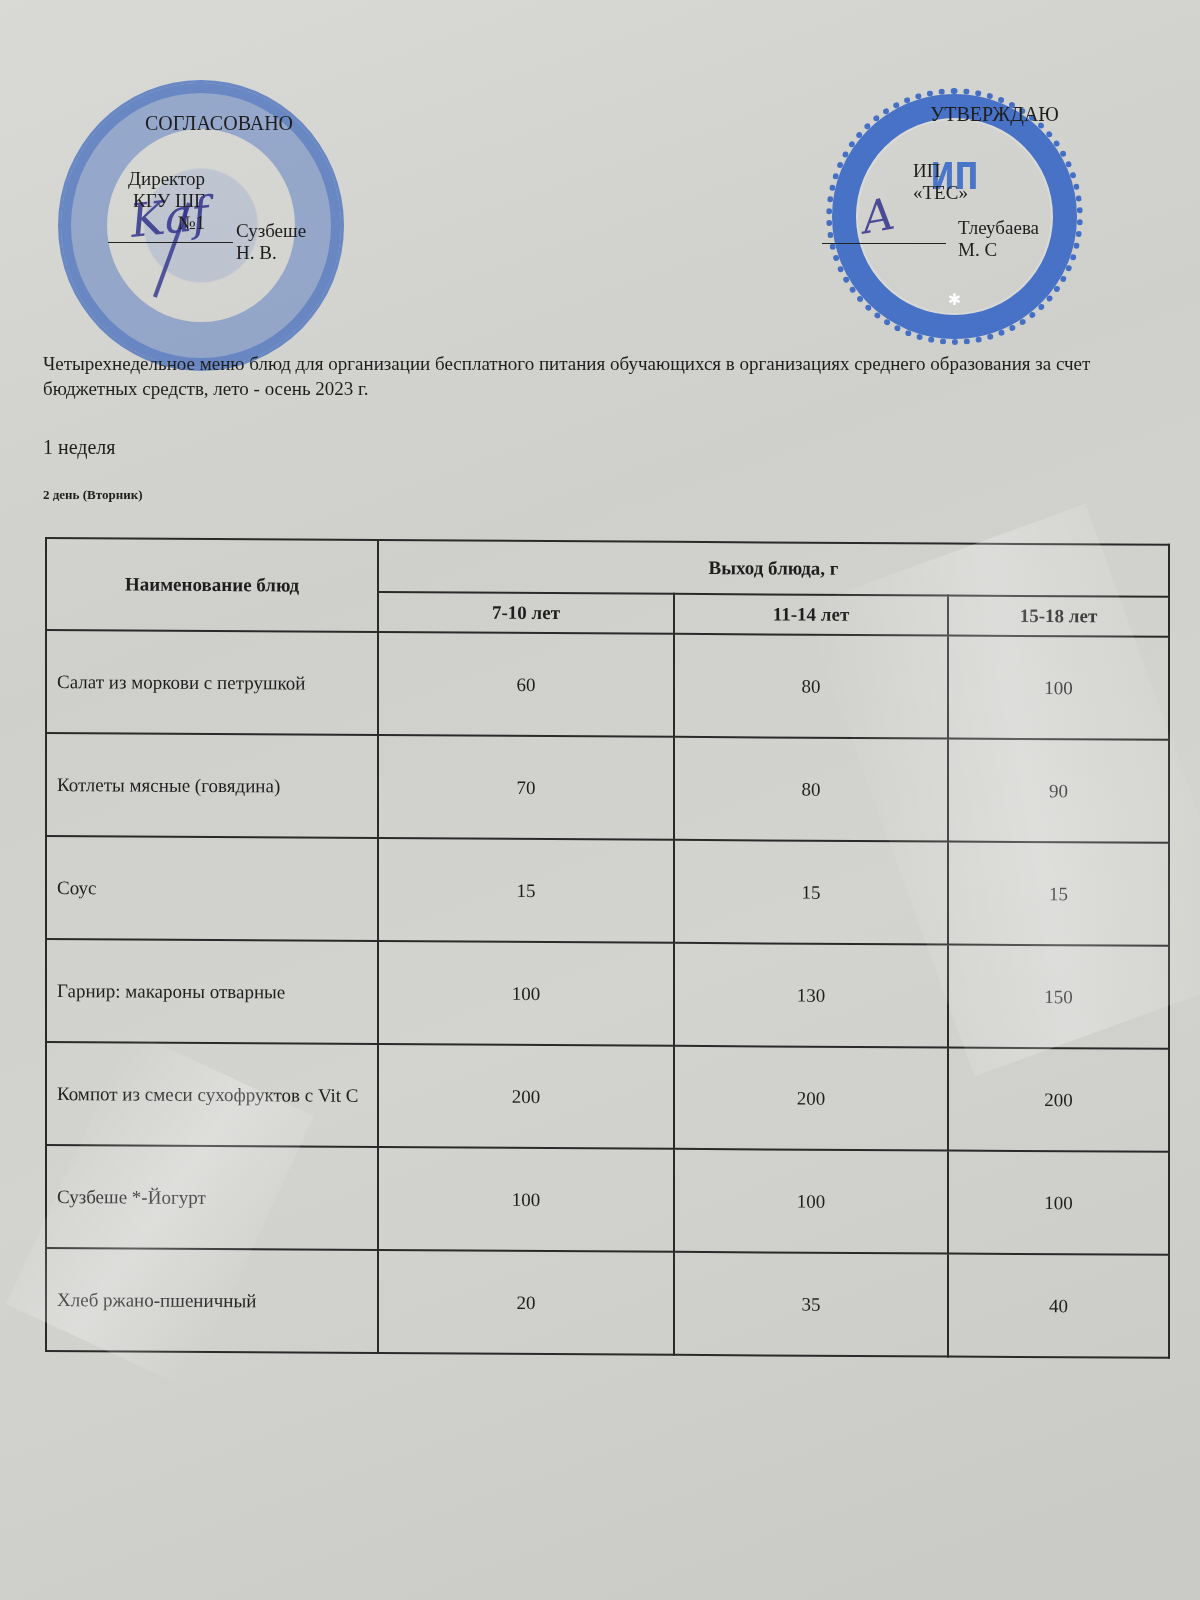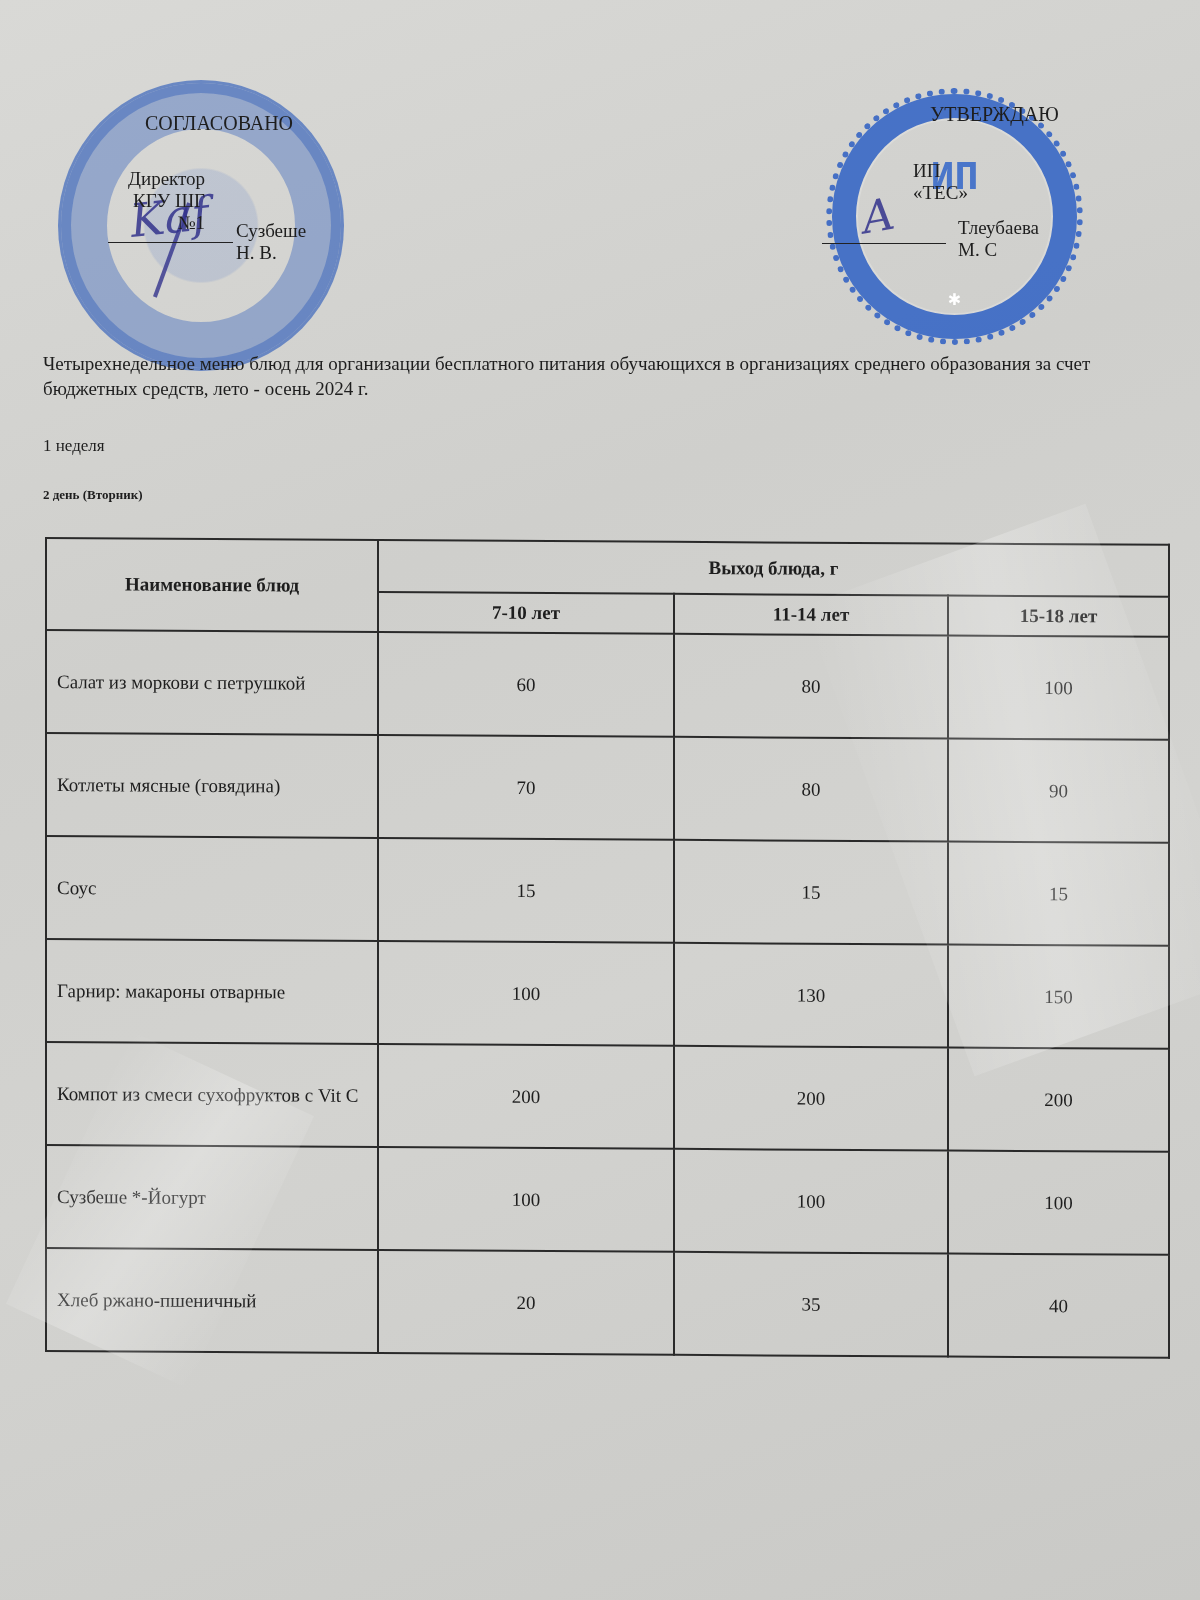--- a/index.html
+++ b/index.html
@@ -65,21 +65,21 @@
 
     .right-block .head { position: absolute; left: 930px; top: 103px; }
     .right-block .role { position: absolute; left: 913px; top: 160px; }
     .right-block .sigline { position: absolute; left: 822px; top: 243px; width: 124px; border-bottom: 1px solid #222; }
     .right-block .name { position: absolute; left: 958px; top: 217px; }
 
     .title {
       position: absolute; left: 43px; top: 351px; width: 1120px;
       font-size: 19px; line-height: 25px;
     }
-    .week { position: absolute; left: 43px; top: 436px; font-size: 17px; }
+    .week { position: absolute; left: 43px; top: 436px; font-size: 20px; }
     .day { position: absolute; left: 43px; top: 487px; font-size: 13px; font-weight: bold; }
 
     
     table.menu {
       position: absolute; left: 45px; top: 537px; width: 1125px;
       border-collapse: collapse; font-size: 19px;
       transform: skewY(0.35deg); transform-origin: left top;
     }
     table.menu th, table.menu td {
       border: 2px solid #2a2a2a;
@@ -120,21 +120,21 @@
     <div class="name">Сузбеше Н. В.</div>
   </div>
 
   <div class="approval right-block">
     <div class="head">УТВЕРЖДАЮ</div>
     <div class="role">ИП «ТЕС»</div>
     <div class="sigline"></div>
     <div class="name">Тлеубаева М. С</div>
   </div>
 
-  <div class="title">Четырехнедельное меню блюд для организации бесплатного питания обучающихся в организациях среднего образования за счет бюджетных средств, лето - осень 2024 г.</div>
+  <div class="title">Четырехнедельное меню блюд для организации бесплатного питания обучающихся в организациях среднего образования за счет бюджетных средств, лето - осень 2023 г.</div>
   <div class="week">1 неделя</div>
   <div class="day">2 день (Вторник)</div>
 
   <table class="menu">
     <thead>
       <tr class="h1">
         <th class="c-name" rowspan="2">Наименование блюд</th>
         <th colspan="3">Выход блюда, г</th>
       </tr>
       <tr class="h2">

